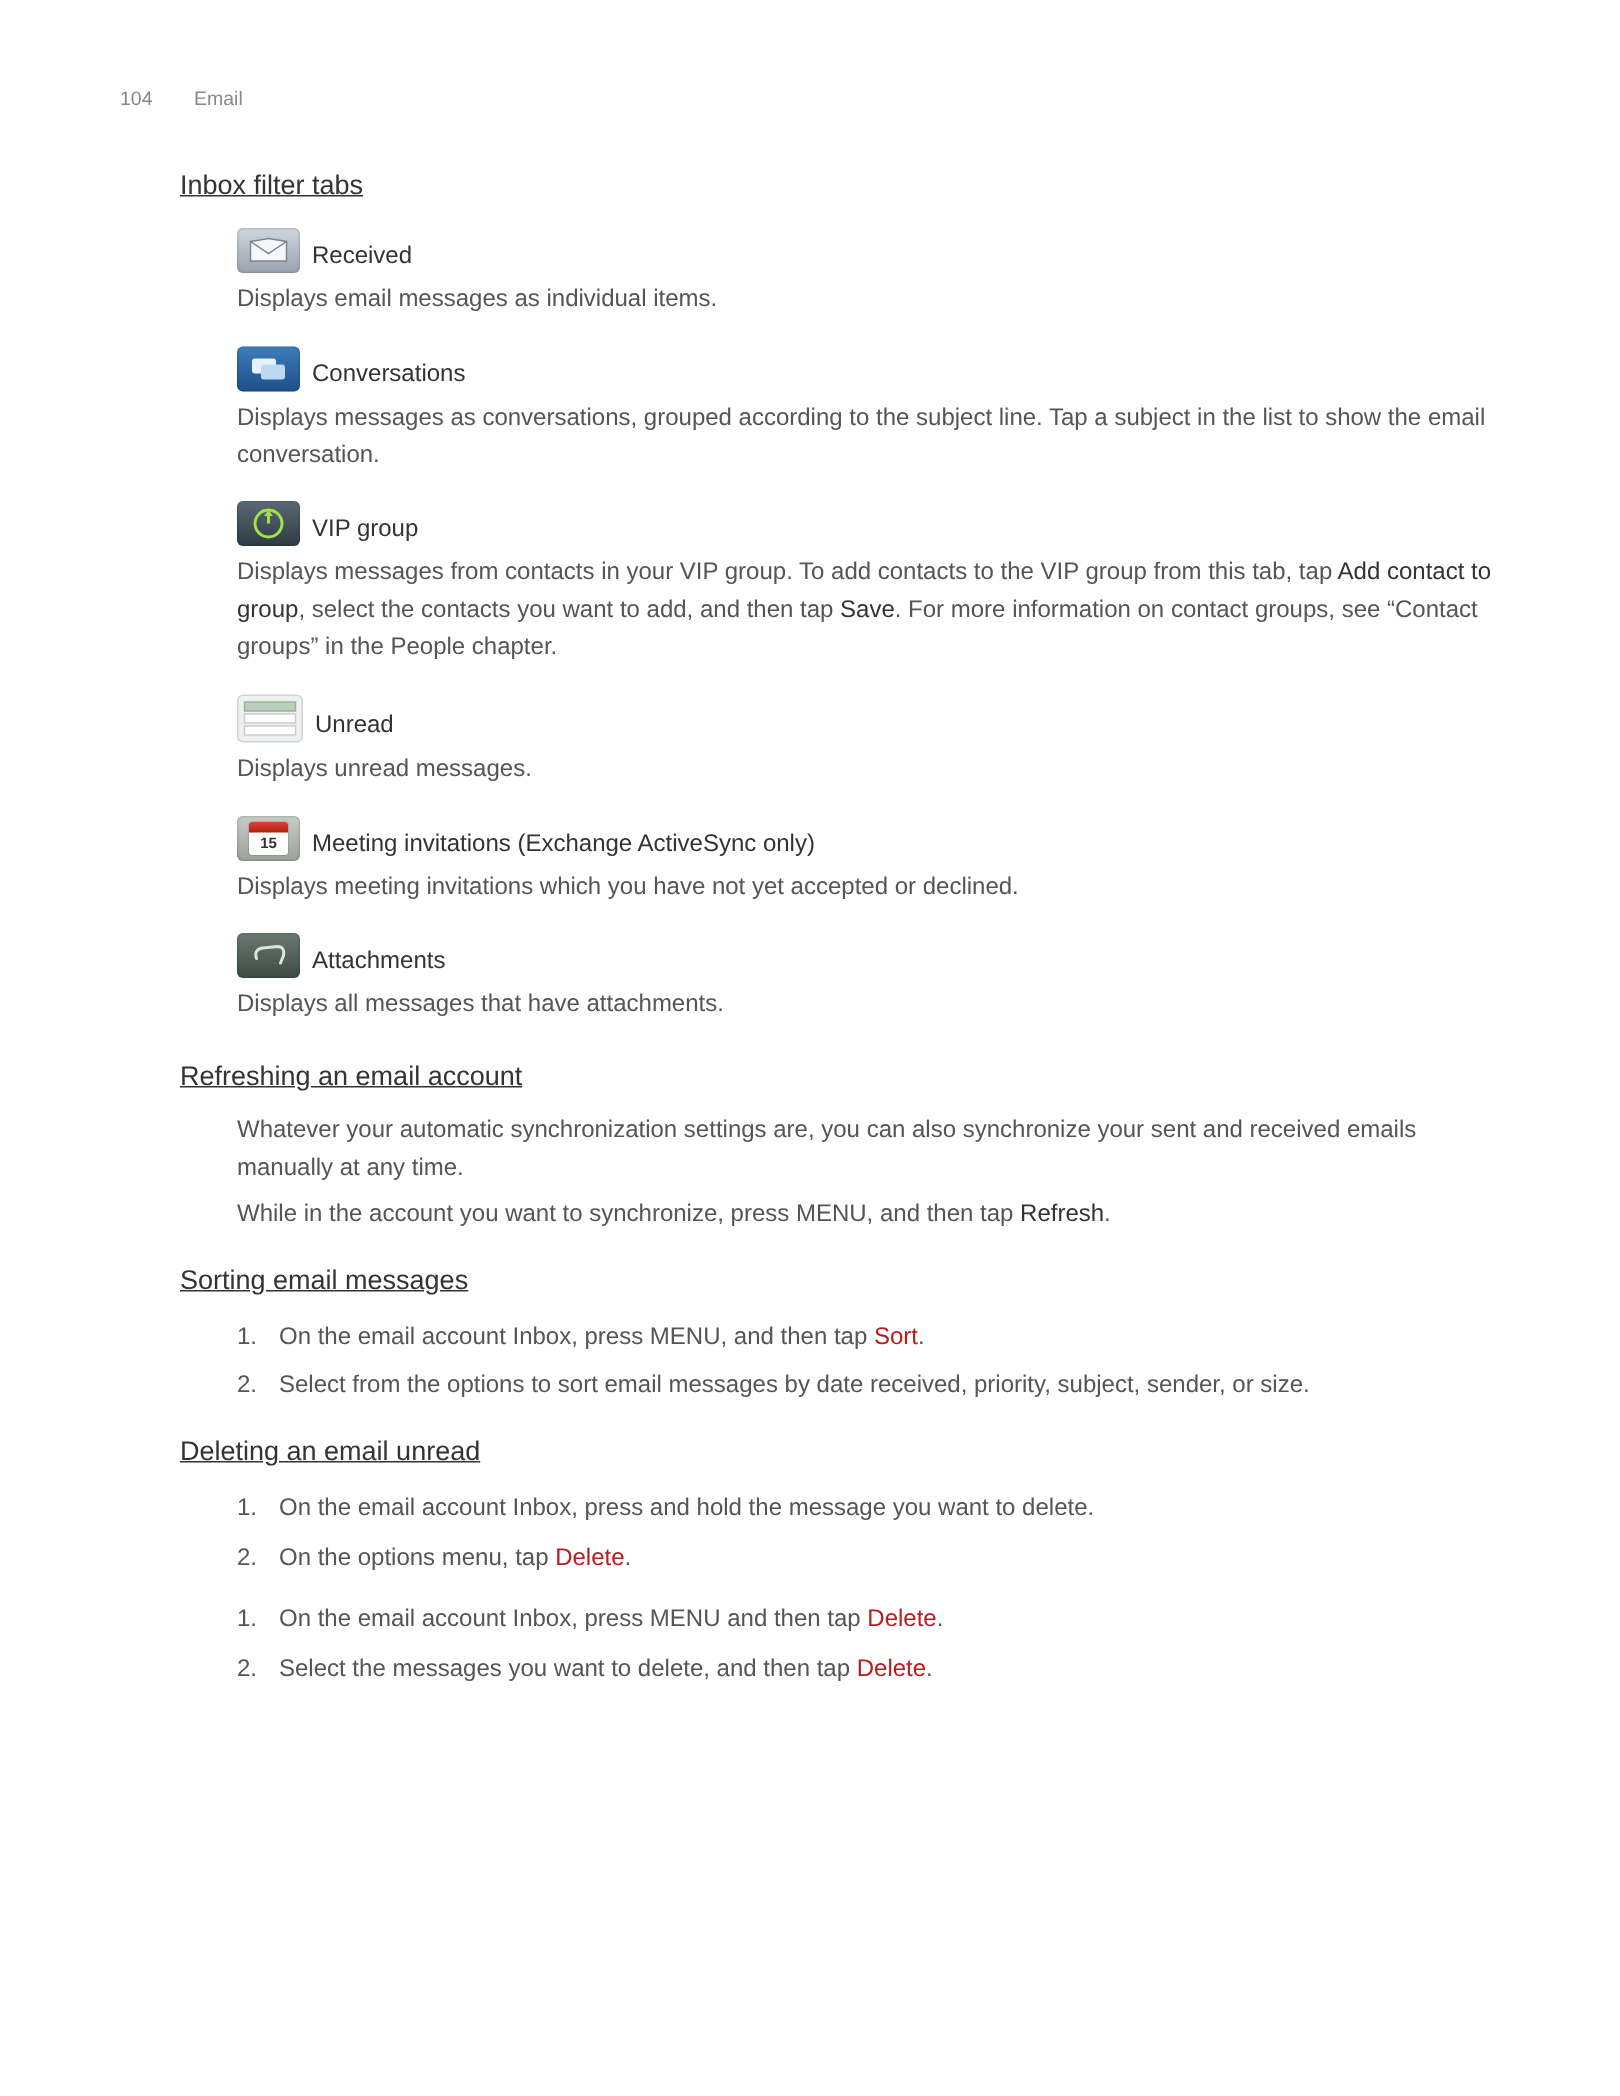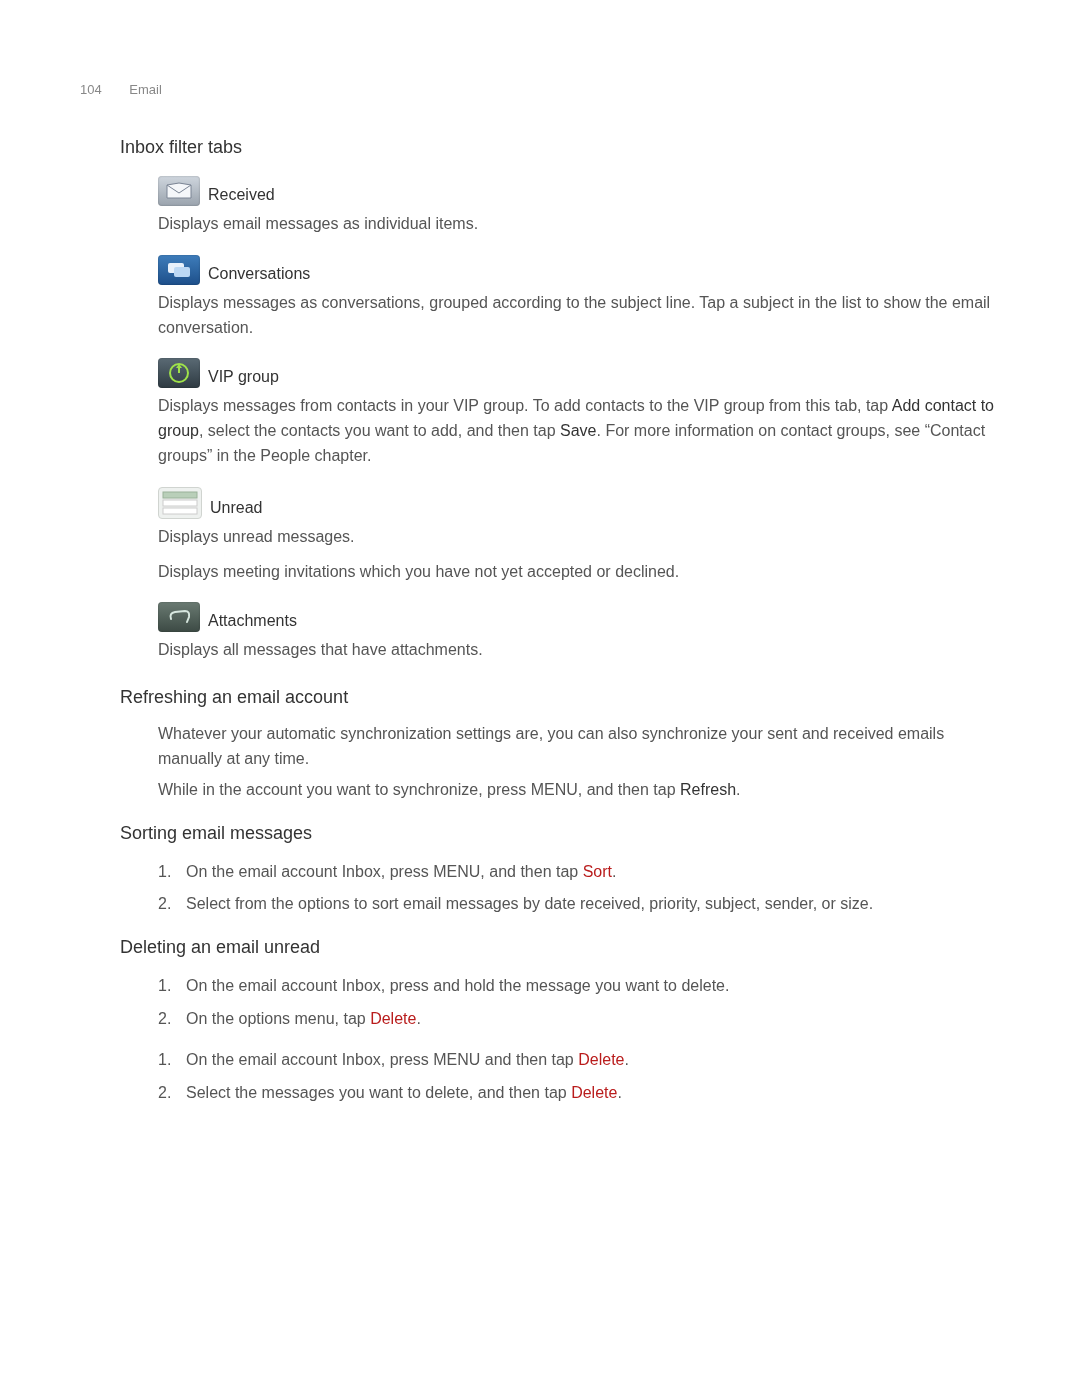--- a/index.html
+++ b/index.html
@@ -13,26 +13,27 @@
   .page {
     padding: 58px 80px 60px 80px;
     box-sizing: border-box;
     width: 1080px;
   }
   .header {
     font-size: 13px;
     color: #888;
     margin-bottom: 40px;
   }
-  .header .pgnum { display:inline-block; margin-right: 24px; margin-top: 24px; }
+  .header .pgnum { display:inline-block; margin-right: 24px; }
   .h2 {
     color: #333;
     font-size: 18px;
     margin: 12px 0 14px 0;
     font-weight: 500;
+    text-decoration: underline;
   }
   .h2.top { margin-left: 40px; }
   .section { margin-left: 78px; margin-bottom: 10px; }
   .iconrow { display:flex; align-items:flex-end; margin-top: 18px; }
   .icon-box {
     width: 42px;
     height: 30px;
     border-radius: 4px;
     margin-right: 8px;
     display:inline-flex;
@@ -155,20 +156,29 @@
           <rect x="1" y="17" width="34" height="6" fill="#fff" stroke="#ccc"></rect>
         </svg>
       </span>
       <span class="icon-label">Unread</span>
     </div>
     <div class="desc">Displays unread messages.</div>
   </div>
 
 
   <div class="section">
+    <div class="iconrow">
+      <span class="icon-box ic-meeting">
+        <span class="cal">
+            <span class="bar"></span>
+            <span class="num">15</span>
+          </span>
+      </span>
+      <span class="icon-label">Meeting invitations (Exchange ActiveSync only)</span>
+    </div>
     <div class="desc">Displays meeting invitations which you have not yet accepted or declined.</div>
   </div>
 
   <div class="section">
     <div class="iconrow">
       <span class="icon-box ic-attach">
         <svg viewBox="0 0 26 20">
             <path d="M5 12 Q3 6 9 5 L19 4 Q24 4 23 10 L21 15" fill="none" stroke="#d7e7df" stroke-width="2" stroke-linecap="round"></path>
           </svg>
       </span>

